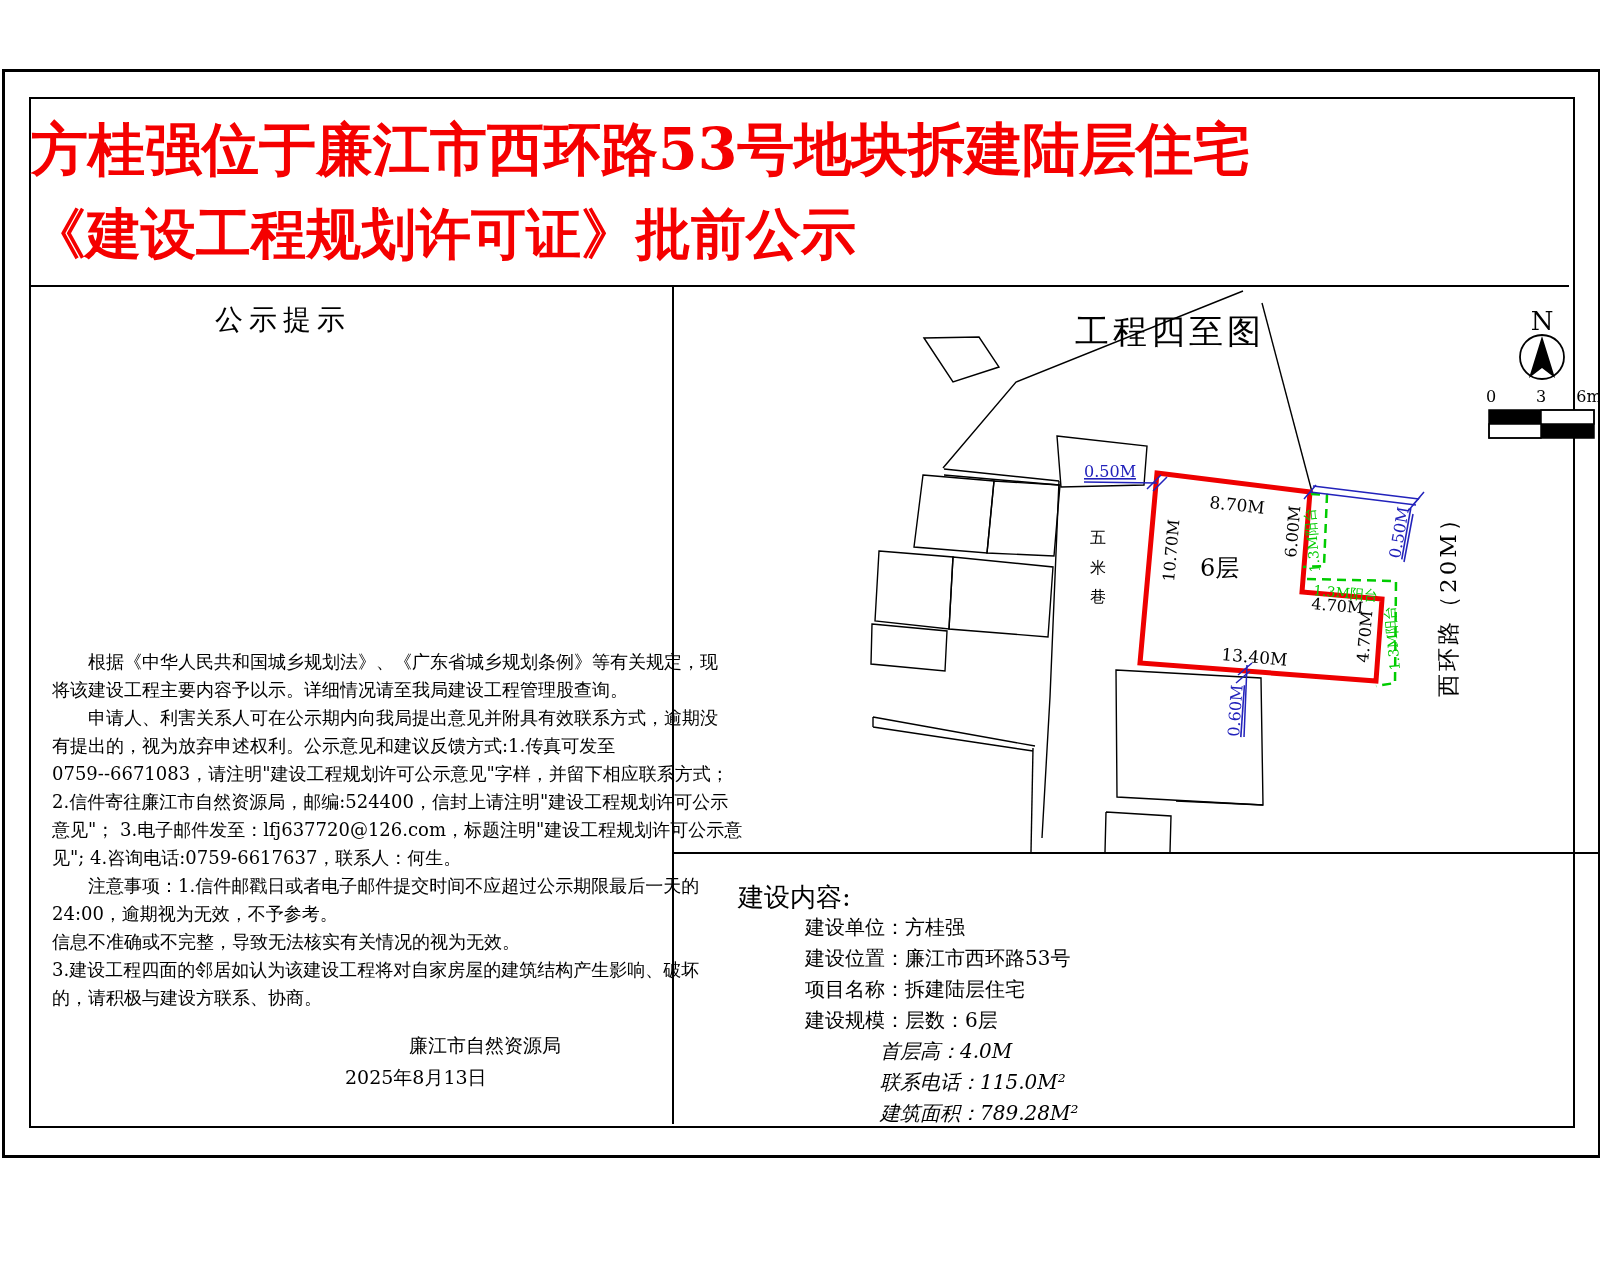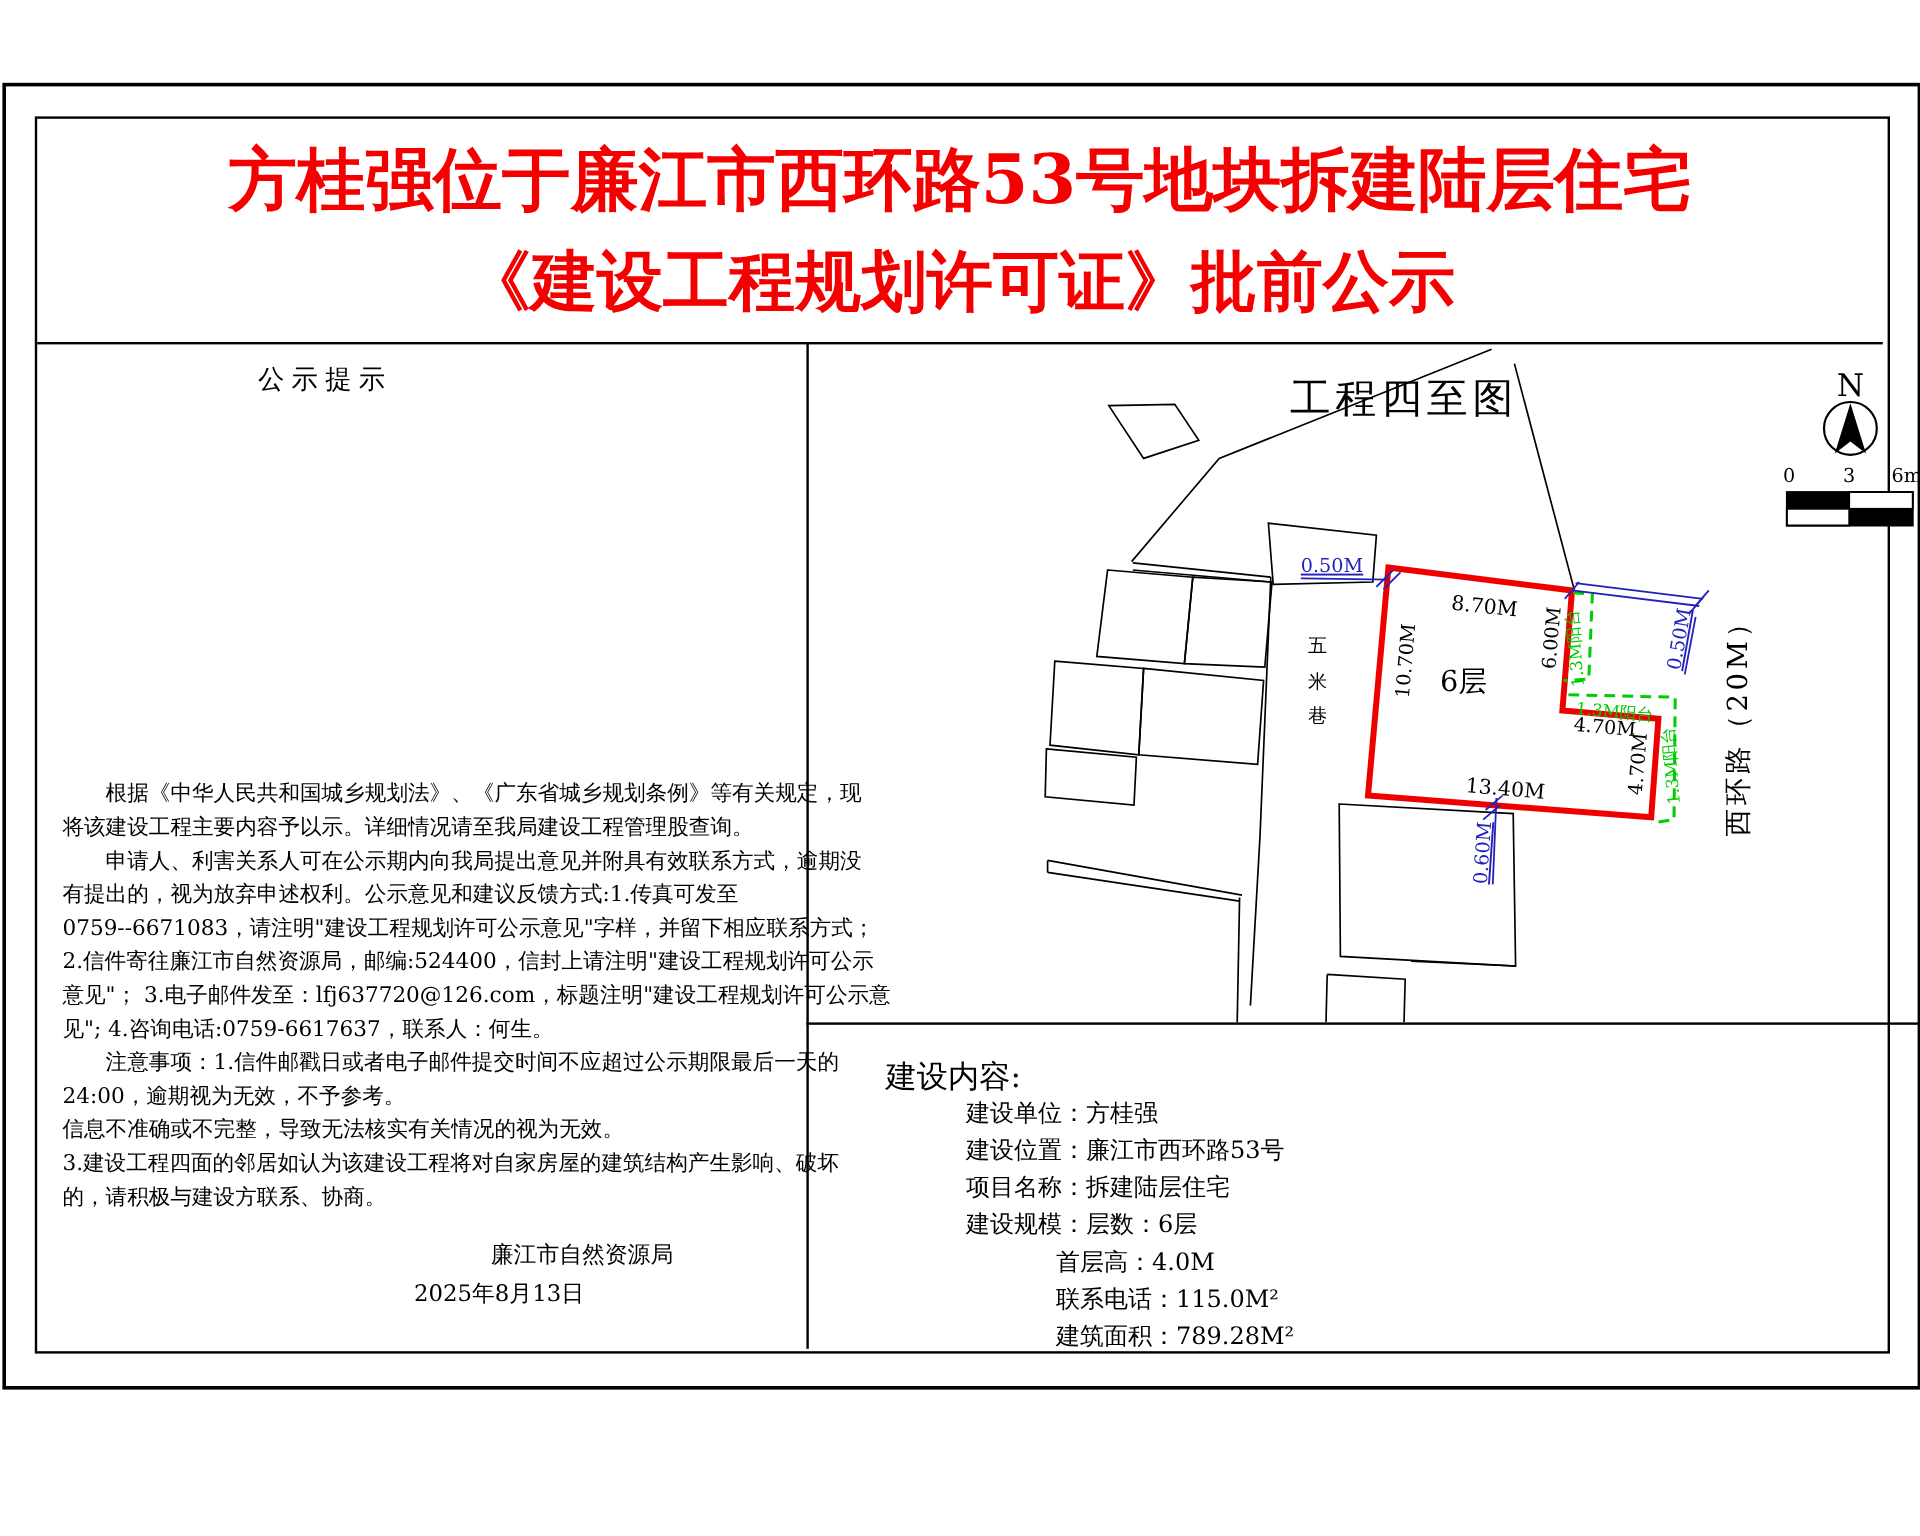--- a/index.html
+++ b/index.html
@@ -1,37 +1,37 @@
 <!DOCTYPE html>
 <html><head>
 <meta charset="utf-8">
 <style>
   html,body{margin:0;padding:0;background:#ffffff;}
   body{width:1600px;height:1280px;position:relative;font-family:"DejaVu Serif",serif;color:#000;}
   .abs{position:absolute;}
   #outer-frame{left:2px;top:69px;width:1593px;height:1083px;border:3px solid #000;}
   #inner-frame{left:29px;top:97px;width:1542px;height:1027px;border:2px solid #000;}
   #title-band{left:31px;top:99px;width:1538px;height:186px;border-bottom:2px solid #000;}
-  .title-line{position:absolute;width:100%;text-align:center;color:#f50000;font-weight:bold;white-space:nowrap;}
+  .title-line{position:absolute;width:100%;text-align:left;color:#f50000;font-weight:bold;white-space:nowrap;}
   #title-line1{top:13px;font-size:57px;}
   #title-line2{top:99px;font-size:55px;}
   #notice-panel{left:31px;top:285px;width:641px;height:839px;border-right:2px solid #000;}
-  #notice-heading{left:184px;top:16px;font-size:22px;letter-spacing:6px;}
+  #notice-heading{left:184px;top:16px;font-size:28px;letter-spacing:6px;}
   #info-block{left:21px;top:105px;font-size:18px;}
   #info-block .ln{height:29px;line-height:29px;white-space:nowrap;}
   #body-block{left:21px;top:363px;font-size:18px;}
   #body-block .ln{height:28px;line-height:28px;white-space:nowrap;}
   #sig-org{left:314px;top:748px;width:280px;text-align:center;font-size:19px;}
   #sig-date{left:314px;top:780px;width:280px;text-align:left;font-size:19px;}
   #plan-panel{left:672px;top:285px;width:899px;height:567px;border-bottom:2px solid #000;padding-left:44px;}
   #content-panel{left:672px;top:852px;width:899px;height:272px;font-size:20px;}
   #content-heading{left:66px;top:28px;font-size:26px;}
   #content-rows-a{left:133px;top:60px;}
   #content-rows-a .ln,#content-rows-b .ln{height:31px;line-height:31px;white-space:nowrap;}
-  #content-rows-b{left:208px;top:184px;}
+  #content-rows-b{left:208px;top:184px;font-style:italic;}
   svg text{font-family:"DejaVu Serif",serif;}
 </style>
 </head>
 <body>
 
 <div class="abs" id="outer-frame"></div>
 <div class="abs" id="inner-frame"></div>
 
 <div class="abs" id="title-band">
   <div class="title-line" id="title-line1">方桂强位于廉江市西环路53号地块拆建陆层住宅</div>

